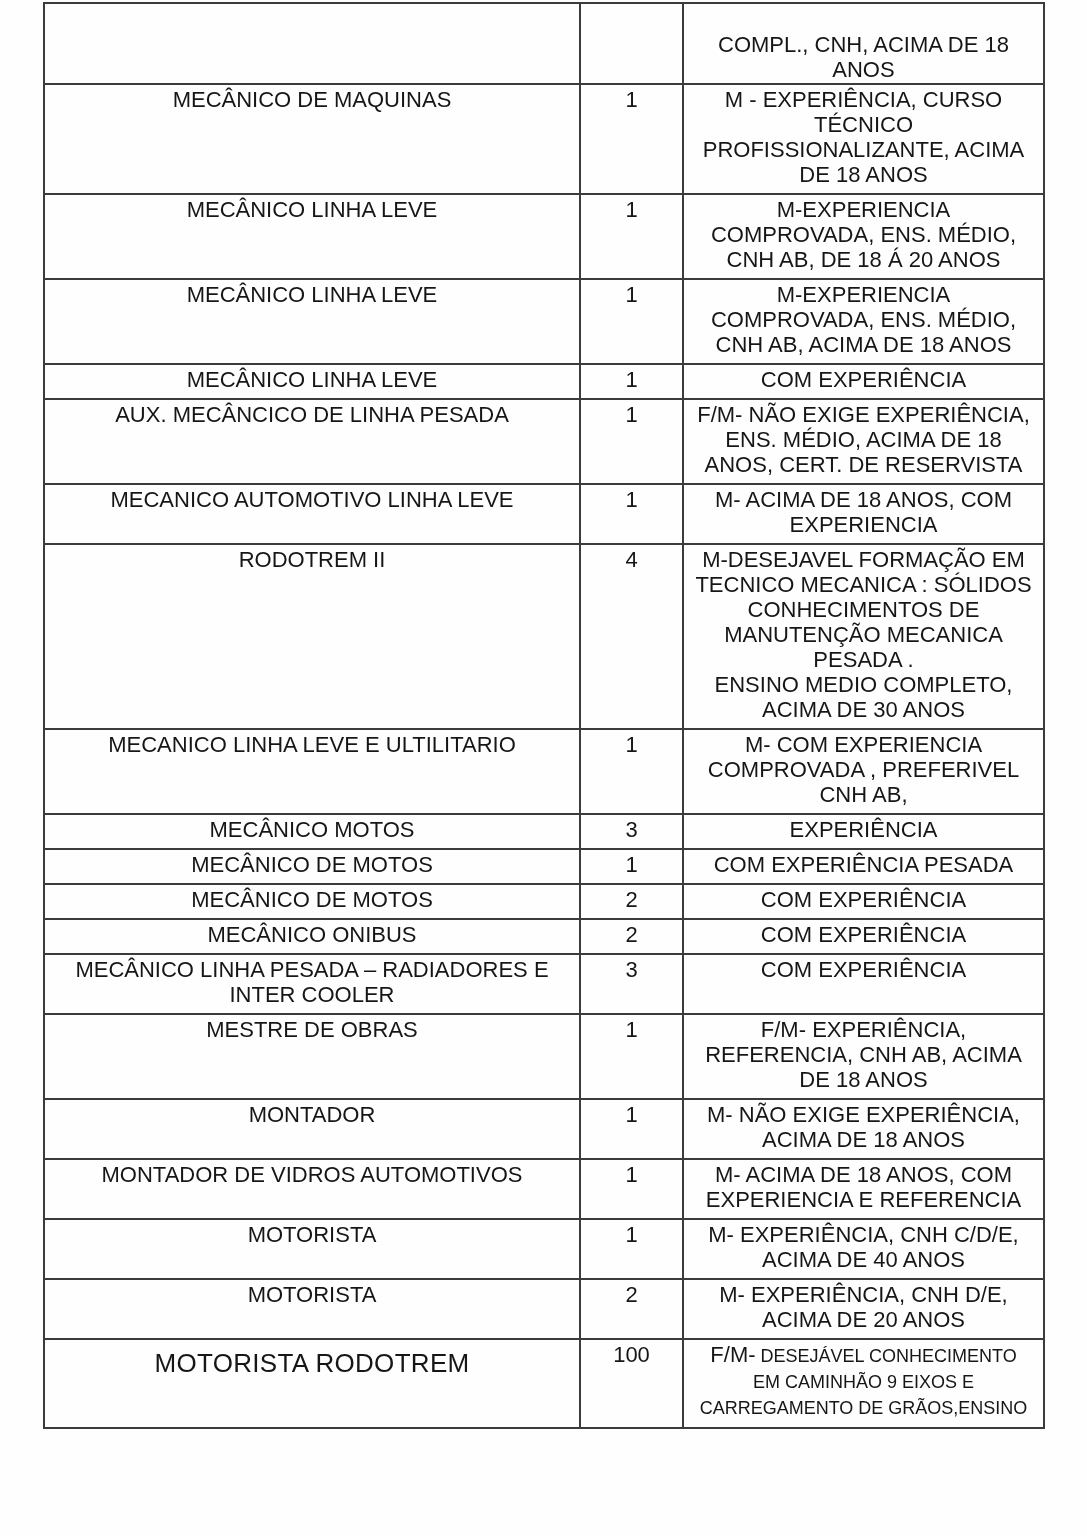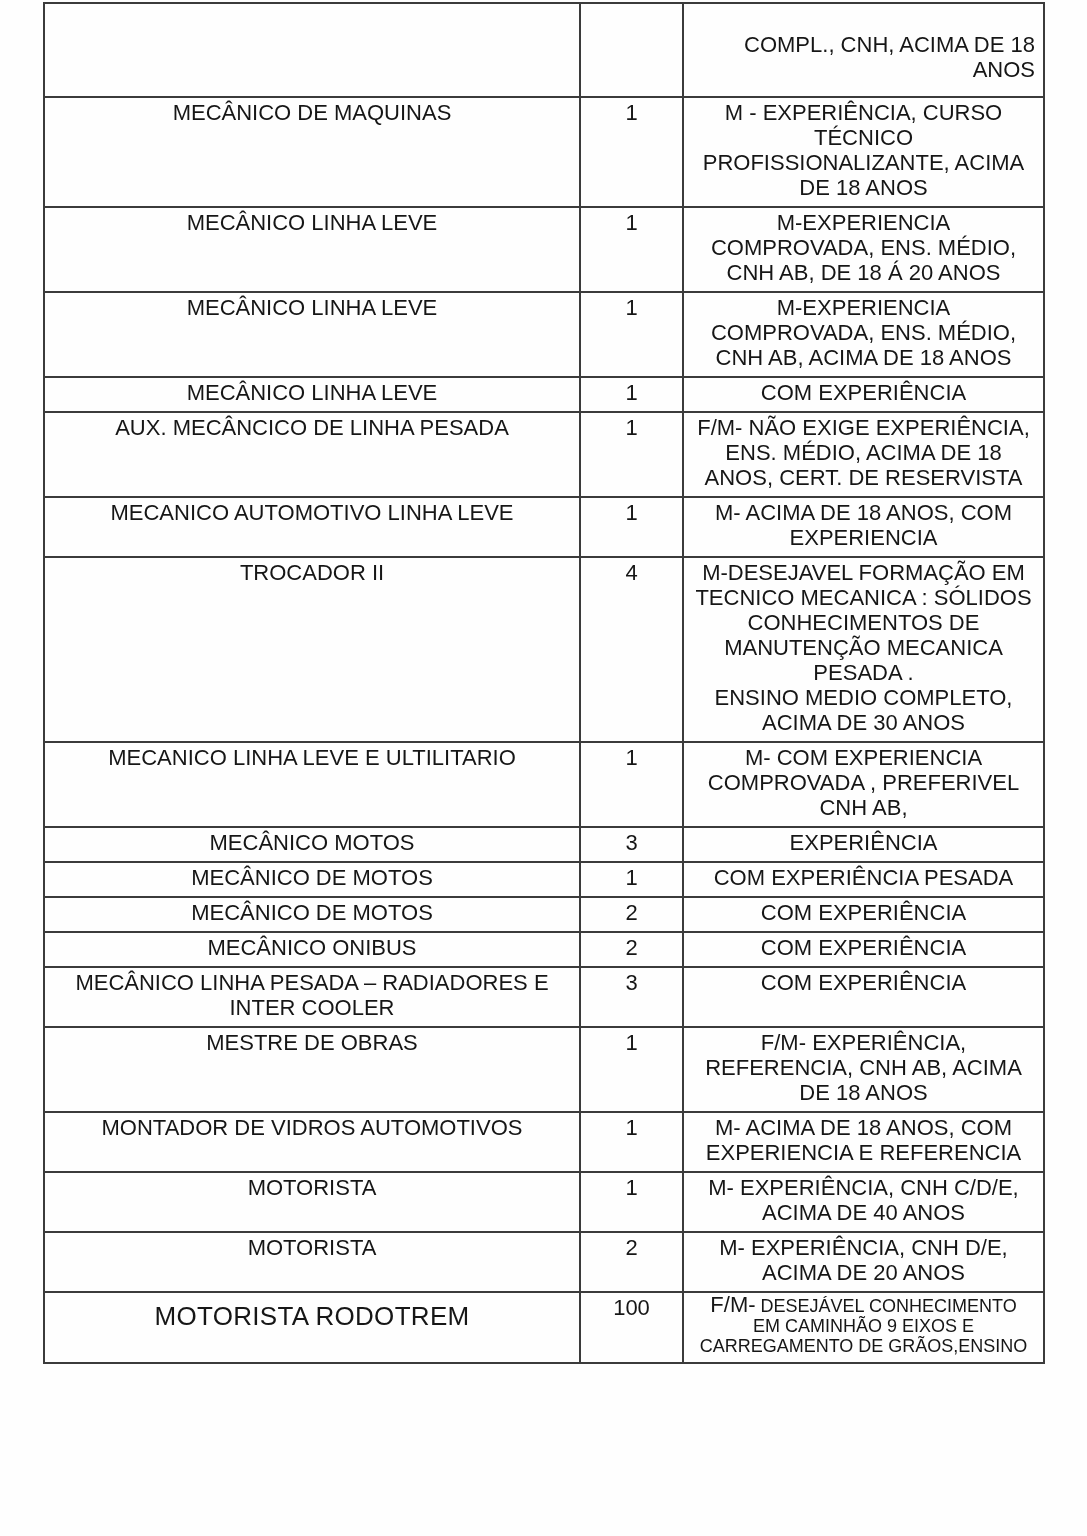--- a/index.html
+++ b/index.html
@@ -31,32 +31,31 @@
     line-height: 25px;
     color: #161616;
     padding: 2px 8px 6px 8px;
     white-space: pre-line;
     overflow: hidden;
   }
   
   tr.continuation td {
     height: 76px;
     vertical-align: bottom;
-    padding-bottom: 14px;
-    text-align: right;
+    padding-bottom: 1px;
   }
   
   tr.emphasis td.title-cell {
     font-size: 26px;
     padding-top: 11px;
     letter-spacing: 0.3px;
   }
   tr.emphasis td.req-cell {
     font-size: 18px;
-    line-height: 20px;
+    line-height: 26px;
     border-radius: 10px;
   }
   tr.emphasis td.req-cell .req-lead {
     font-size: 22px;
   }
 </style>
 </head>
 <body>
 
 <div class="page">
@@ -107,21 +106,21 @@
 ENS. MÉDIO, ACIMA DE 18
 ANOS, CERT. DE RESERVISTA</td>
         </tr>
         <tr>
           <td class="title-cell">MECANICO AUTOMOTIVO LINHA LEVE</td>
           <td class="qty-cell">1</td>
           <td class="req-cell">M- ACIMA DE 18 ANOS, COM
 EXPERIENCIA</td>
         </tr>
         <tr>
-          <td class="title-cell">TROCADOR II</td>
+          <td class="title-cell">RODOTREM II</td>
           <td class="qty-cell">4</td>
           <td class="req-cell">M-DESEJAVEL FORMAÇÃO EM
 TECNICO MECANICA : SÓLIDOS
 CONHECIMENTOS DE
 MANUTENÇÃO MECANICA
 PESADA .
 ENSINO MEDIO COMPLETO,
 ACIMA DE 30 ANOS</td>
         </tr>
         <tr>
@@ -158,20 +157,26 @@
           <td class="req-cell">COM EXPERIÊNCIA</td>
         </tr>
         <tr>
           <td class="title-cell">MESTRE DE OBRAS</td>
           <td class="qty-cell">1</td>
           <td class="req-cell">F/M- EXPERIÊNCIA,
 REFERENCIA, CNH AB, ACIMA
 DE 18 ANOS</td>
         </tr>
         <tr>
+          <td class="title-cell">MONTADOR</td>
+          <td class="qty-cell">1</td>
+          <td class="req-cell">M- NÃO EXIGE EXPERIÊNCIA,
+ACIMA DE 18 ANOS</td>
+        </tr>
+        <tr>
           <td class="title-cell">MONTADOR DE VIDROS AUTOMOTIVOS</td>
           <td class="qty-cell">1</td>
           <td class="req-cell">M- ACIMA DE 18 ANOS, COM
 EXPERIENCIA E REFERENCIA</td>
         </tr>
         <tr>
           <td class="title-cell">MOTORISTA</td>
           <td class="qty-cell">1</td>
           <td class="req-cell">M- EXPERIÊNCIA, CNH C/D/E,
 ACIMA DE 40 ANOS</td>

